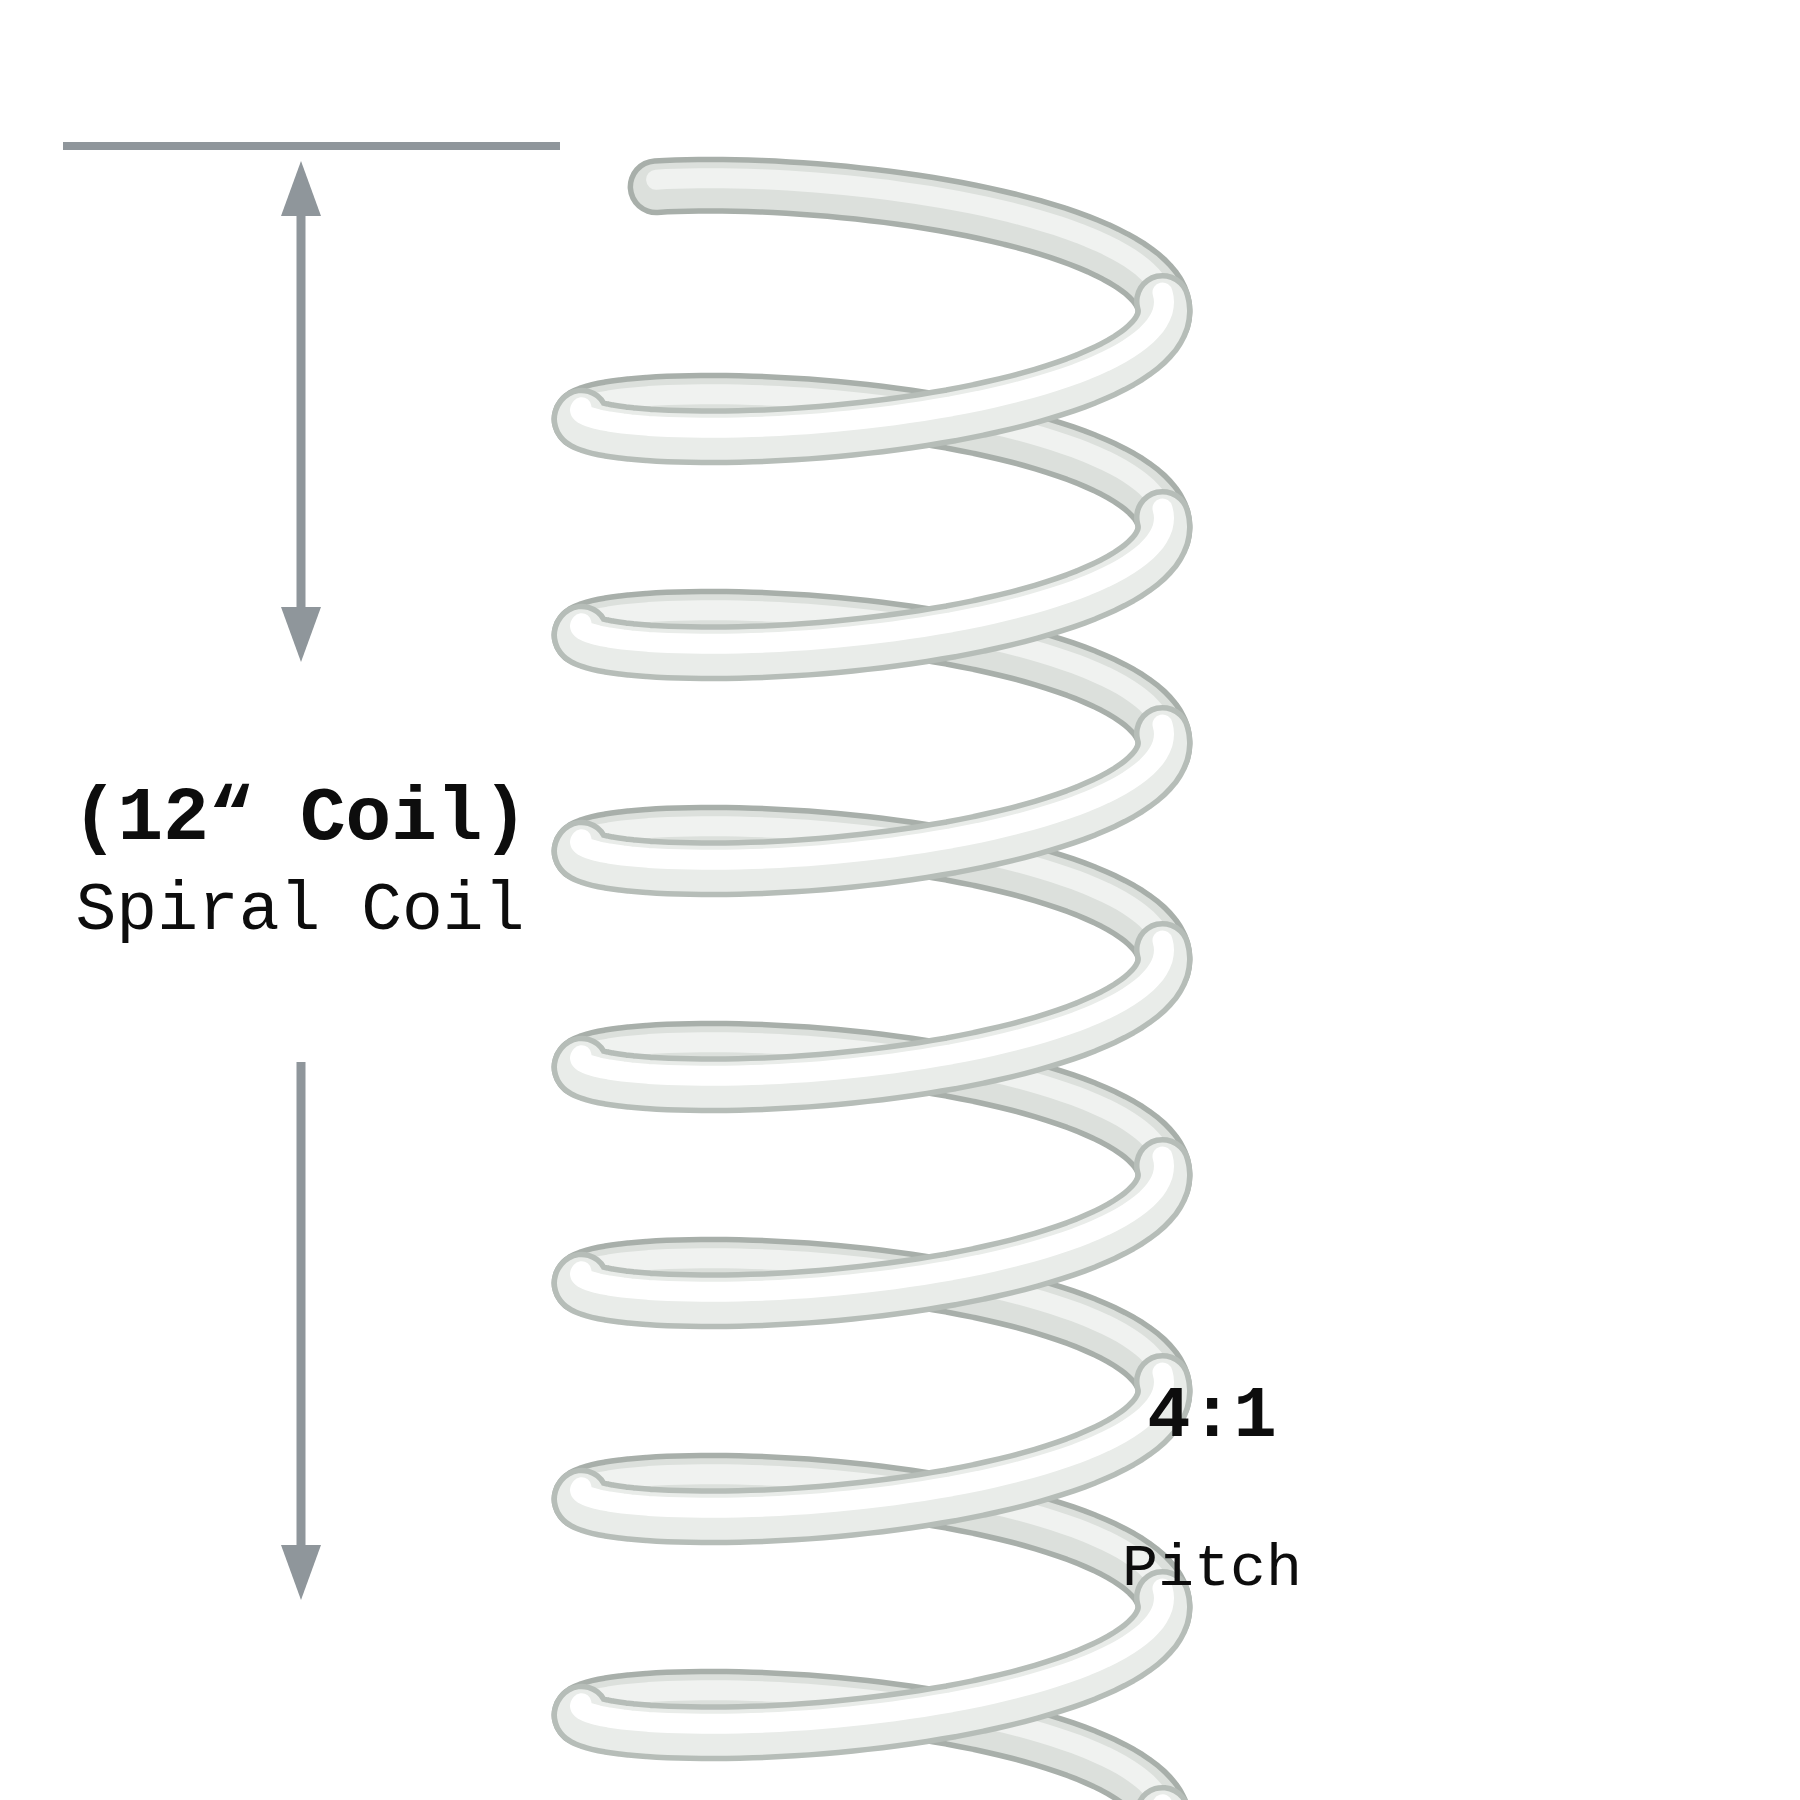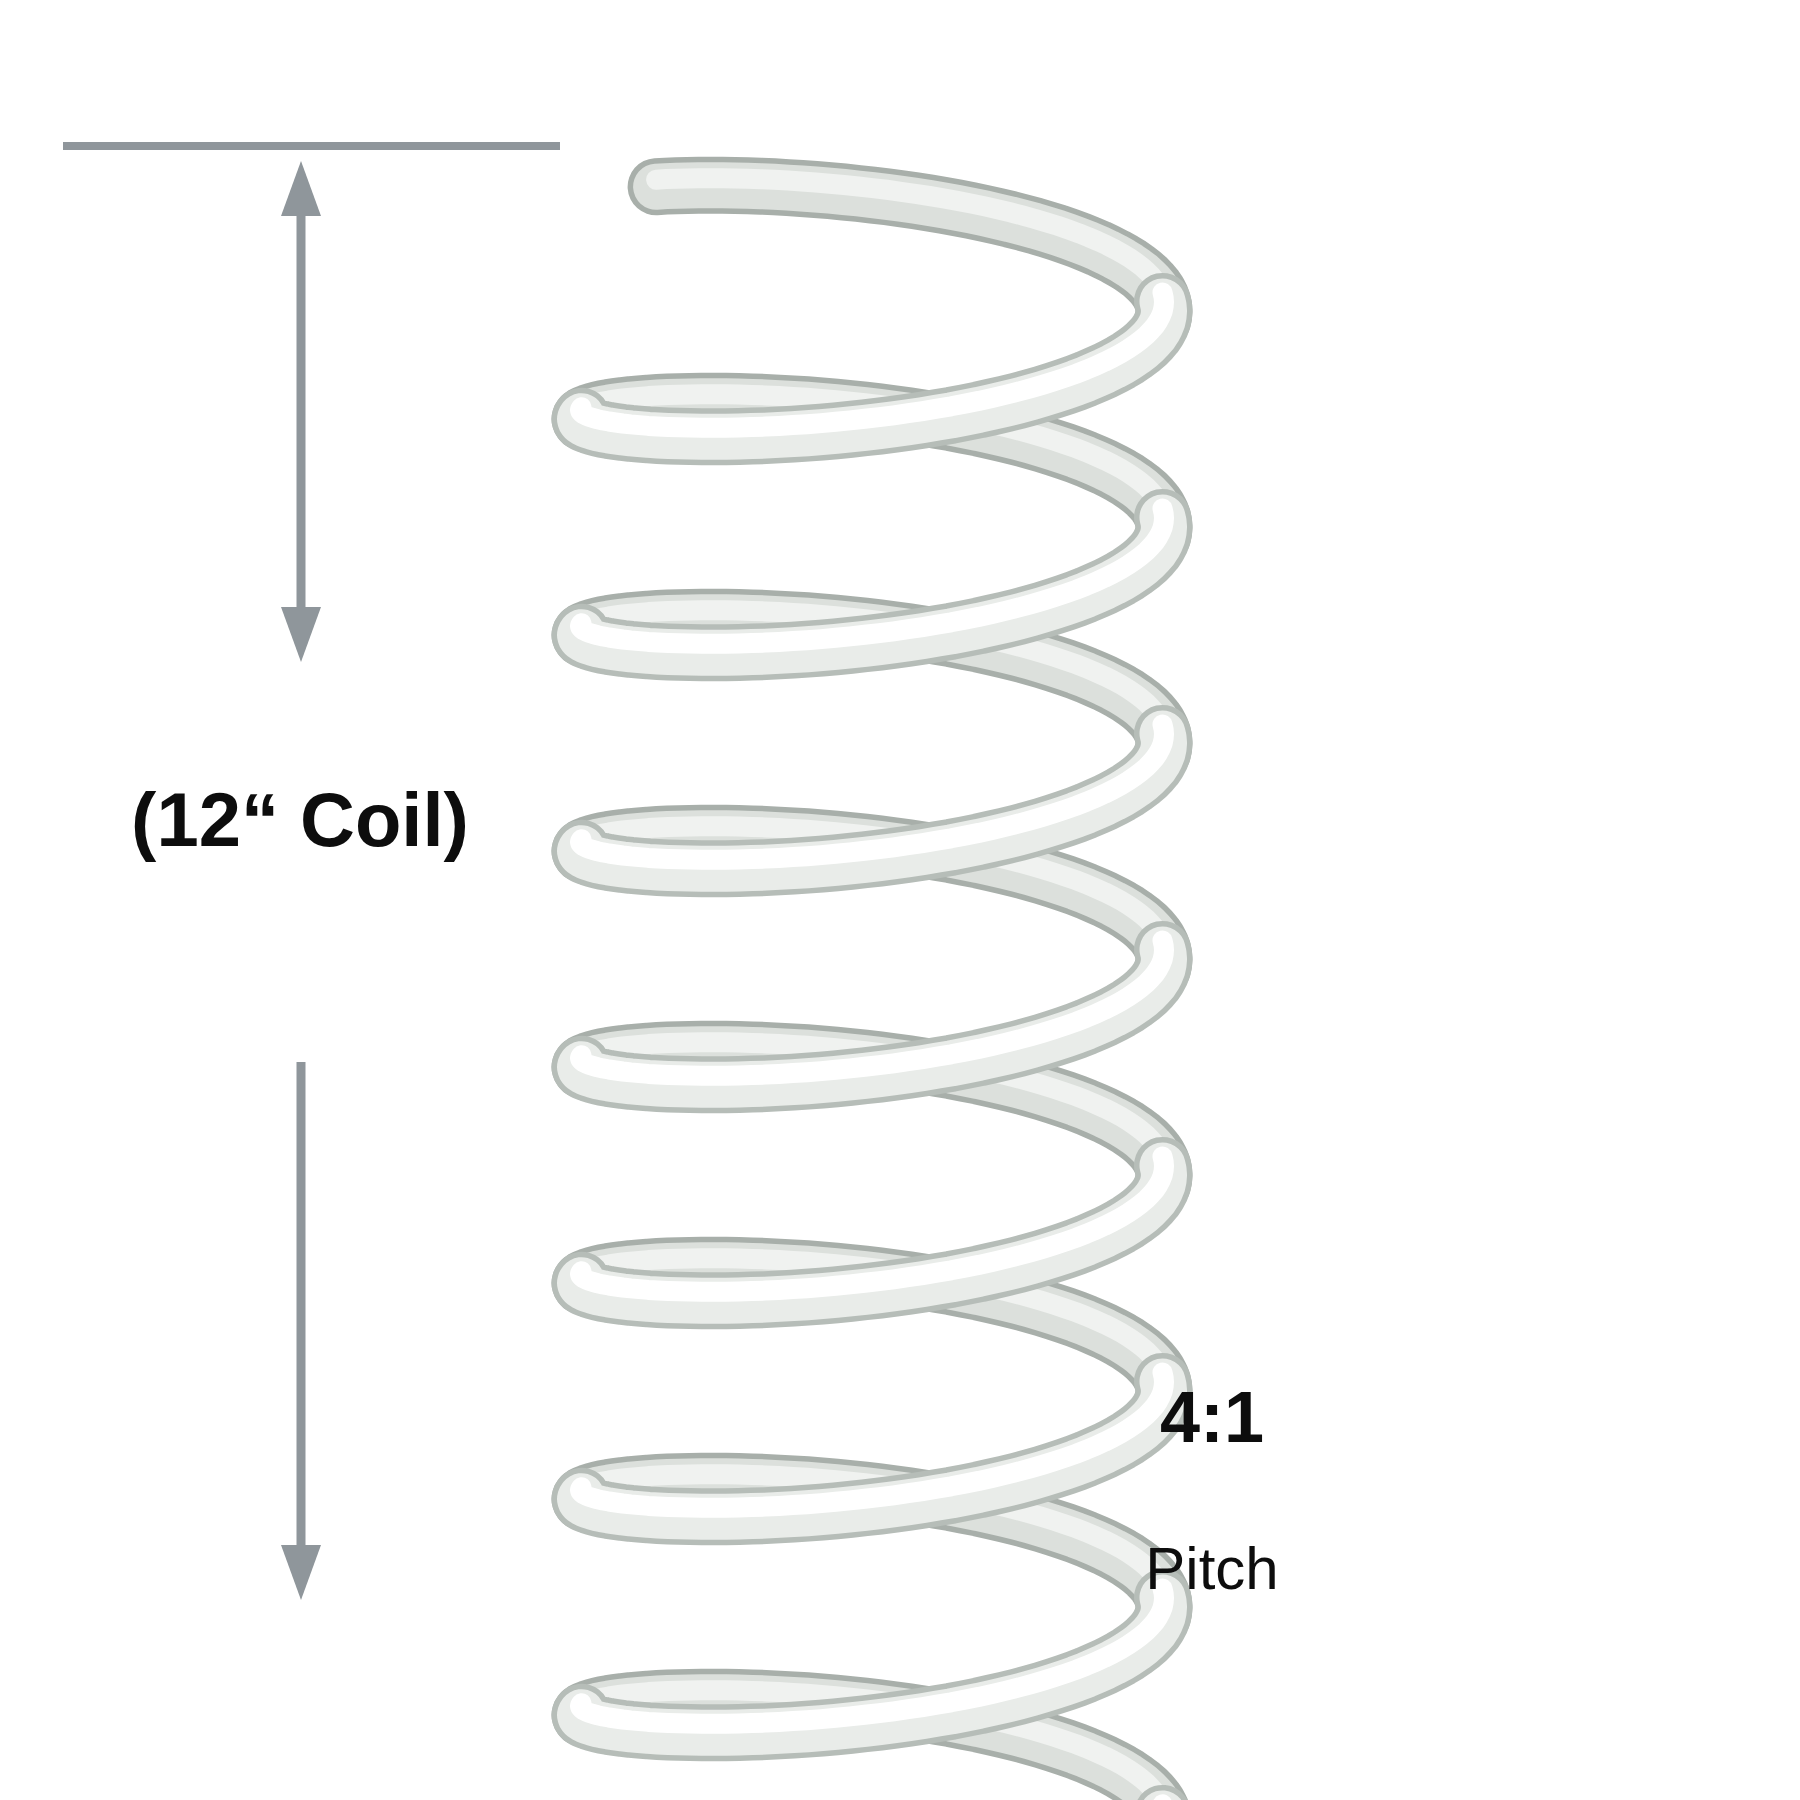--- a/index.html
+++ b/index.html
@@ -6,21 +6,21 @@
     margin: 0;
     padding: 0;
     background: #ffffff;
   }
   .canvas {
     position: relative;
     width: 1436px;
     height: 1800px;
     background: var(--bg, #ffffff);
     overflow: hidden;
-    font-family: Liberation Sans, sans-serif;
+    font-family: Liberation Mono, monospace;
   }
   svg.stage {
     position: absolute;
     left: 0;
     top: 0;
     width: 1800px;
     height: 1800px;
     display: block;
   }
   .refline {
@@ -132,16 +132,17 @@
         <path d="M1162.5 1597.4L1163.6 1602.2L1164.0 1607.0L1163.6 1611.8L1162.6 1616.6L1160.7 1621.4L1158.2 1626.1L1155.0 1630.9L1151.0 1635.5L1146.4 1640.2L1141.1 1644.8L1135.1 1649.3L1128.5 1653.8L1121.2 1658.2L1113.3 1662.5L1104.8 1666.7L1095.7 1670.8L1086.1 1674.9L1075.9 1678.8L1065.2 1682.6L1054.1 1686.3L1042.5 1689.9L1030.4 1693.4L1018.0 1696.7L1005.2 1699.9L992.1 1702.9L978.7 1705.9L965.0 1708.6L951.1 1711.3L937.0 1713.7L922.7 1716.1L908.3 1718.2L893.8 1720.3L879.3 1722.1L864.7 1723.8L850.2 1725.4L835.7 1726.8L821.3 1728.1L807.0 1729.2L792.9 1730.1L779.0 1730.9L765.3 1731.6L751.9 1732.1L738.8 1732.5L726.0 1732.7L713.6 1732.8L701.5 1732.8L689.9 1732.6L678.8 1732.3L668.1 1732.0L657.9 1731.5L648.3 1730.9L639.2 1730.1L630.7 1729.4L622.8 1728.5L615.5 1727.5L608.9 1726.5L602.9 1725.4L597.6 1724.2L593.0 1723.0L589.0 1721.7L585.8 1720.4L583.3 1719.1L581.4 1717.7L580.4 1716.4L580.0 1715.0L580.4 1713.6L581.5 1712.2" fill="none" stroke="#b6bdb8" stroke-width="57" stroke-linecap="round" stroke-linejoin="round"></path>
         <path d="M1162.5 1597.4L1163.6 1602.2L1164.0 1607.0L1163.6 1611.8L1162.6 1616.6L1160.7 1621.4L1158.2 1626.1L1155.0 1630.9L1151.0 1635.5L1146.4 1640.2L1141.1 1644.8L1135.1 1649.3L1128.5 1653.8L1121.2 1658.2L1113.3 1662.5L1104.8 1666.7L1095.7 1670.8L1086.1 1674.9L1075.9 1678.8L1065.2 1682.6L1054.1 1686.3L1042.5 1689.9L1030.4 1693.4L1018.0 1696.7L1005.2 1699.9L992.1 1702.9L978.7 1705.9L965.0 1708.6L951.1 1711.3L937.0 1713.7L922.7 1716.1L908.3 1718.2L893.8 1720.3L879.3 1722.1L864.7 1723.8L850.2 1725.4L835.7 1726.8L821.3 1728.1L807.0 1729.2L792.9 1730.1L779.0 1730.9L765.3 1731.6L751.9 1732.1L738.8 1732.5L726.0 1732.7L713.6 1732.8L701.5 1732.8L689.9 1732.6L678.8 1732.3L668.1 1732.0L657.9 1731.5L648.3 1730.9L639.2 1730.1L630.7 1729.4L622.8 1728.5L615.5 1727.5L608.9 1726.5L602.9 1725.4L597.6 1724.2L593.0 1723.0L589.0 1721.7L585.8 1720.4L583.3 1719.1L581.4 1717.7L580.4 1716.4L580.0 1715.0L580.4 1713.6L581.5 1712.2" fill="none" stroke="#e9ece9" stroke-width="46" stroke-linecap="round" stroke-linejoin="round"></path>
         <path d="M1162.5 1597.4L1163.6 1602.2L1164.0 1607.0L1163.6 1611.8L1162.6 1616.6L1160.7 1621.4L1158.2 1626.1L1155.0 1630.9L1151.0 1635.5L1146.4 1640.2L1141.1 1644.8L1135.1 1649.3L1128.5 1653.8L1121.2 1658.2L1113.3 1662.5L1104.8 1666.7L1095.7 1670.8L1086.1 1674.9L1075.9 1678.8L1065.2 1682.6L1054.1 1686.3L1042.5 1689.9L1030.4 1693.4L1018.0 1696.7L1005.2 1699.9L992.1 1702.9L978.7 1705.9L965.0 1708.6L951.1 1711.3L937.0 1713.7L922.7 1716.1L908.3 1718.2L893.8 1720.3L879.3 1722.1L864.7 1723.8L850.2 1725.4L835.7 1726.8L821.3 1728.1L807.0 1729.2L792.9 1730.1L779.0 1730.9L765.3 1731.6L751.9 1732.1L738.8 1732.5L726.0 1732.7L713.6 1732.8L701.5 1732.8L689.9 1732.6L678.8 1732.3L668.1 1732.0L657.9 1731.5L648.3 1730.9L639.2 1730.1L630.7 1729.4L622.8 1728.5L615.5 1727.5L608.9 1726.5L602.9 1725.4L597.6 1724.2L593.0 1723.0L589.0 1721.7L585.8 1720.4L583.3 1719.1L581.4 1717.7L580.4 1716.4L580.0 1715.0L580.4 1713.6L581.5 1712.2" fill="none" stroke="#ffffff" stroke-width="20" stroke-linecap="round" stroke-linejoin="round" transform="translate(0 -9)"></path>
         <path d="M1162.5 1813.4L1163.1 1815.4L1163.5 1817.4L1163.8 1819.4L1164.0 1821.5L1164.0 1823.5L1163.9 1825.5L1163.7 1827.5L1163.3 1829.6L1162.8 1831.6L1162.2 1833.6" fill="none" stroke="#b6bdb8" stroke-width="57" stroke-linecap="round" stroke-linejoin="round"></path>
         <path d="M1162.5 1813.4L1163.1 1815.4L1163.5 1817.4L1163.8 1819.4L1164.0 1821.5L1164.0 1823.5L1163.9 1825.5L1163.7 1827.5L1163.3 1829.6L1162.8 1831.6L1162.2 1833.6" fill="none" stroke="#e9ece9" stroke-width="46" stroke-linecap="round" stroke-linejoin="round"></path>
         <path d="M1162.5 1813.4L1163.1 1815.4L1163.5 1817.4L1163.8 1819.4L1164.0 1821.5L1164.0 1823.5L1163.9 1825.5L1163.7 1827.5L1163.3 1829.6L1162.8 1831.6L1162.2 1833.6" fill="none" stroke="#ffffff" stroke-width="20" stroke-linecap="round" stroke-linejoin="round" transform="translate(0 -9)"></path>
       </g>
   </svg>
 
   <div class="label size">(12“ Coil)</div>
+  <div class="label type">Spiral Coil</div>
   <div class="label pitch-value">4:1</div>
   <div class="label pitch-name">Pitch</div>
 
 </div>
 
 </body></html>

